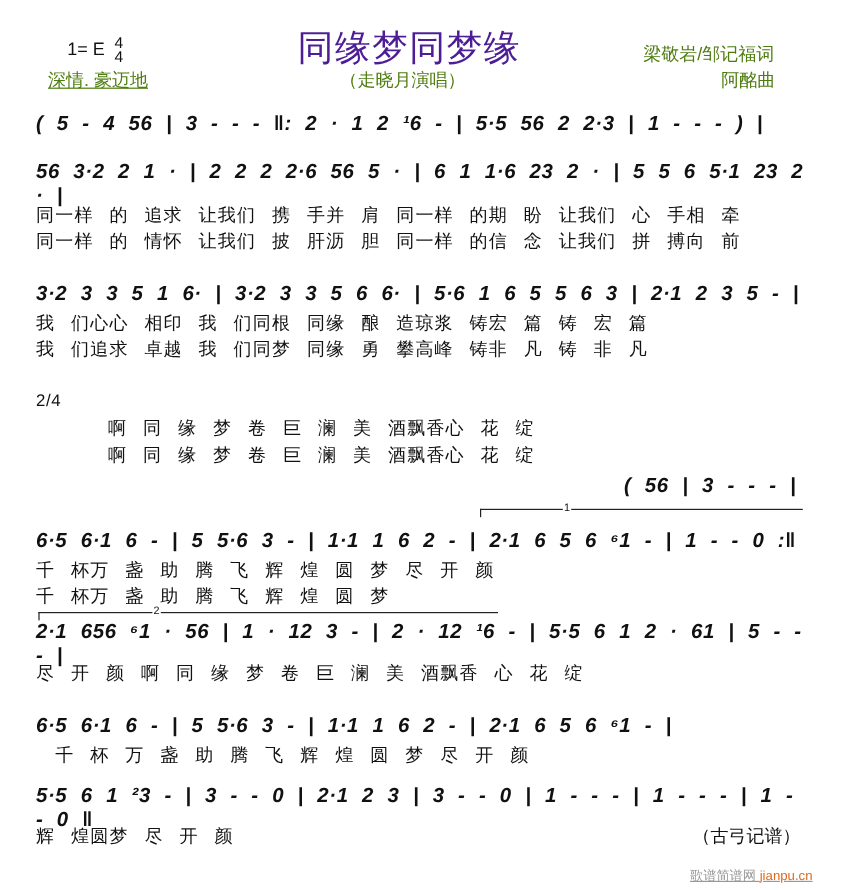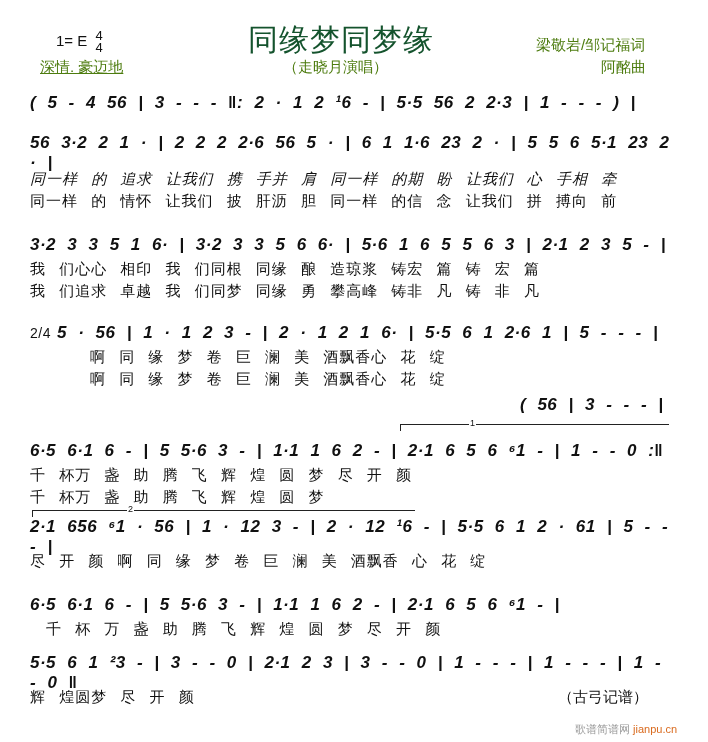--- a/index.html
+++ b/index.html
@@ -1,19 +1,19 @@
 <!DOCTYPE html>
 <html><head>
 <meta charset="utf-8">
 <style>
   html, body { margin:0; padding:0; background:#ffffff; }
   body { width:708px; height:742px; position:relative; overflow:hidden;
          font-family:"Liberation Sans", "DejaVu Sans", sans-serif; color:#111; }
   .abs { position:absolute; white-space:nowrap; }
-  .title { font-size:30px; color:#14532d; letter-spacing:1px; }
+  .title { font-size:30px; color:#4c1d95; letter-spacing:1px; }
   .meta { font-size:15px; color:#4d7c0f; }
   .key { font-size:15px; }
   .frac { display:inline-block; vertical-align:middle; text-align:center; font-size:13px; line-height:12px; margin-left:4px; }
   .frac span { display:block; }
   .row { position:absolute; left:30px; right:38px; }
   .notes { position:absolute; left:0; top:0; height:26px; display:flex; align-items:center; font-size:17px; font-weight:bold; font-style:italic; letter-spacing:0.5px; }
   .note-text { font-family:"Liberation Sans", sans-serif; word-spacing:6px; }
   .lyric { position:absolute; left:0; font-size:15px; word-spacing:8px; letter-spacing:1px; }
   .volta { position:absolute; border-top:1px solid #222; border-left:1px solid #222; height:6px; font-size:9px; }
   .volta span { position:absolute; top:-7px; background:#fff; padding:0 1px; }
@@ -41,36 +41,35 @@
 <div class="row" style="top:90px;">
   <div class="notes">
       <span class="note-text">( 5 - 4 56 | 3 - - - ‖: 2 · 1 2 ¹6 - | 5·5 56 2 2·3 | 1 - - - ) |</span>
     </div>
 </div>
 
 <div class="row" style="top:140px;">
   <div class="notes">
       <span class="note-text">56 3·2 2 1 · | 2 2 2 2·6 56 5 · | 6 1 1·6 23 2 · | 5 5 6 5·1 23 2 · |</span>
     </div>
-  <div class="lyric" style="top:30px;font-style:italic;">同一样 的 追求    让我们 携 手并 肩    同一样 的期  盼    让我们 心 手相  牵</div>
+  <div class="lyric" style="top:30px;">同一样 的 追求    让我们 携 手并 肩    同一样 的期  盼    让我们 心 手相  牵</div>
   <div class="lyric" style="top:52px;">同一样 的 情怀    让我们 披 肝沥 胆    同一样 的信  念    让我们 拼 搏向  前</div>
 </div>
 
 <div class="row" style="top:232px;">
   <div class="notes">
       <span class="note-text">3·2 3 3 5 1 6· | 3·2 3 3 5 6 6· | 5·6 1 6 5 5 6 3 | 2·1 2 3 5 - |</span>
     </div>
   <div class="lyric" style="top:28px;">我 们心心   相印   我 们同根   同缘   酿 造琼浆 铸宏  篇   铸   宏   篇</div>
   <div class="lyric" style="top:50px;">我 们追求   卓越   我 们同梦   同缘   勇 攀高峰 铸非  凡   铸   非   凡</div>
 </div>
 
 <div class="row" style="top:320px;">
   <div class="notes">
     <span class="prefix">2/4</span>
-    <span class="note-text">5 · 56 | 1 · 1 2 3 - | 2 · 1 2 1 6· | 5·5 6 1 2·6 1 | 5 - - - |</span>
   </div>
   <div class="lyric" style="top:28px; left:60px;">啊   同   缘   梦   卷   巨   澜   美 酒飘香心  花    绽</div>
   <div class="lyric" style="top:50px; left:60px;">啊   同   缘   梦   卷   巨   澜   美 酒飘香心  花    绽</div>
   <div class="notes" style="top:72px; left:490px;">
       <span class="note-text">( 56 | 3 - - - |</span>
     </div>
 </div>
 
 <div class="volta" style="left:400px; top:424px; width:268px;">
     <span style="left:68px;">1</span>
@@ -100,17 +99,17 @@
   <div class="lyric" style="top:28px;margin-left:16px;">千 杯 万   盏    助 腾    飞   辉 煌 圆   梦    尽   开    颜</div>
 </div>
 
 <div class="row" style="top:660px;">
   <div class="notes">
       <span class="note-text">5·5 6 1 ²3 - | 3 - - 0 | 2·1 2 3 | 3 - - 0 | 1 - - - | 1 - - - | 1 - - 0 ‖</span>
     </div>
   <div class="lyric" style="top:28px;">辉 煌圆梦 尽              开                 颜</div>
 </div>
 
-<div class="abs credit" style="left:558px; top:688px;">（古弓记谱）</div>
-<div class="abs watermark" style="left:575px; top:722px;">
+<div class="abs credit" style="left:577px; top:688px;">（古弓记谱）</div>
+<div class="abs watermark" style="left:575px; top:722px;text-decoration:underline;">
   <span>歌谱简谱网</span>
   <b>jianpu.cn</b>
 </div>
 
 </body></html>

